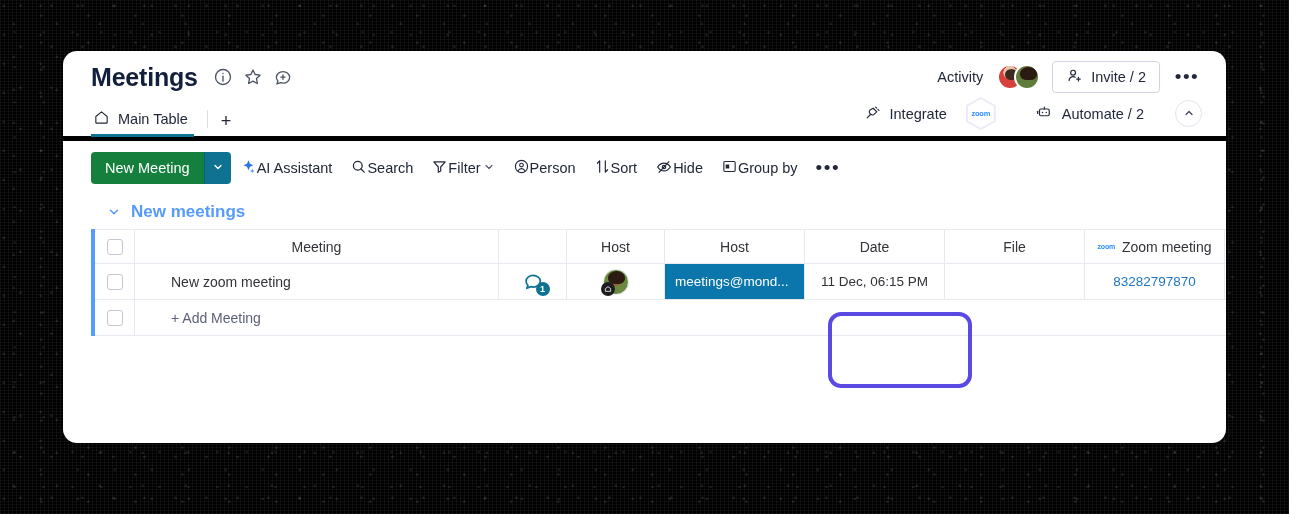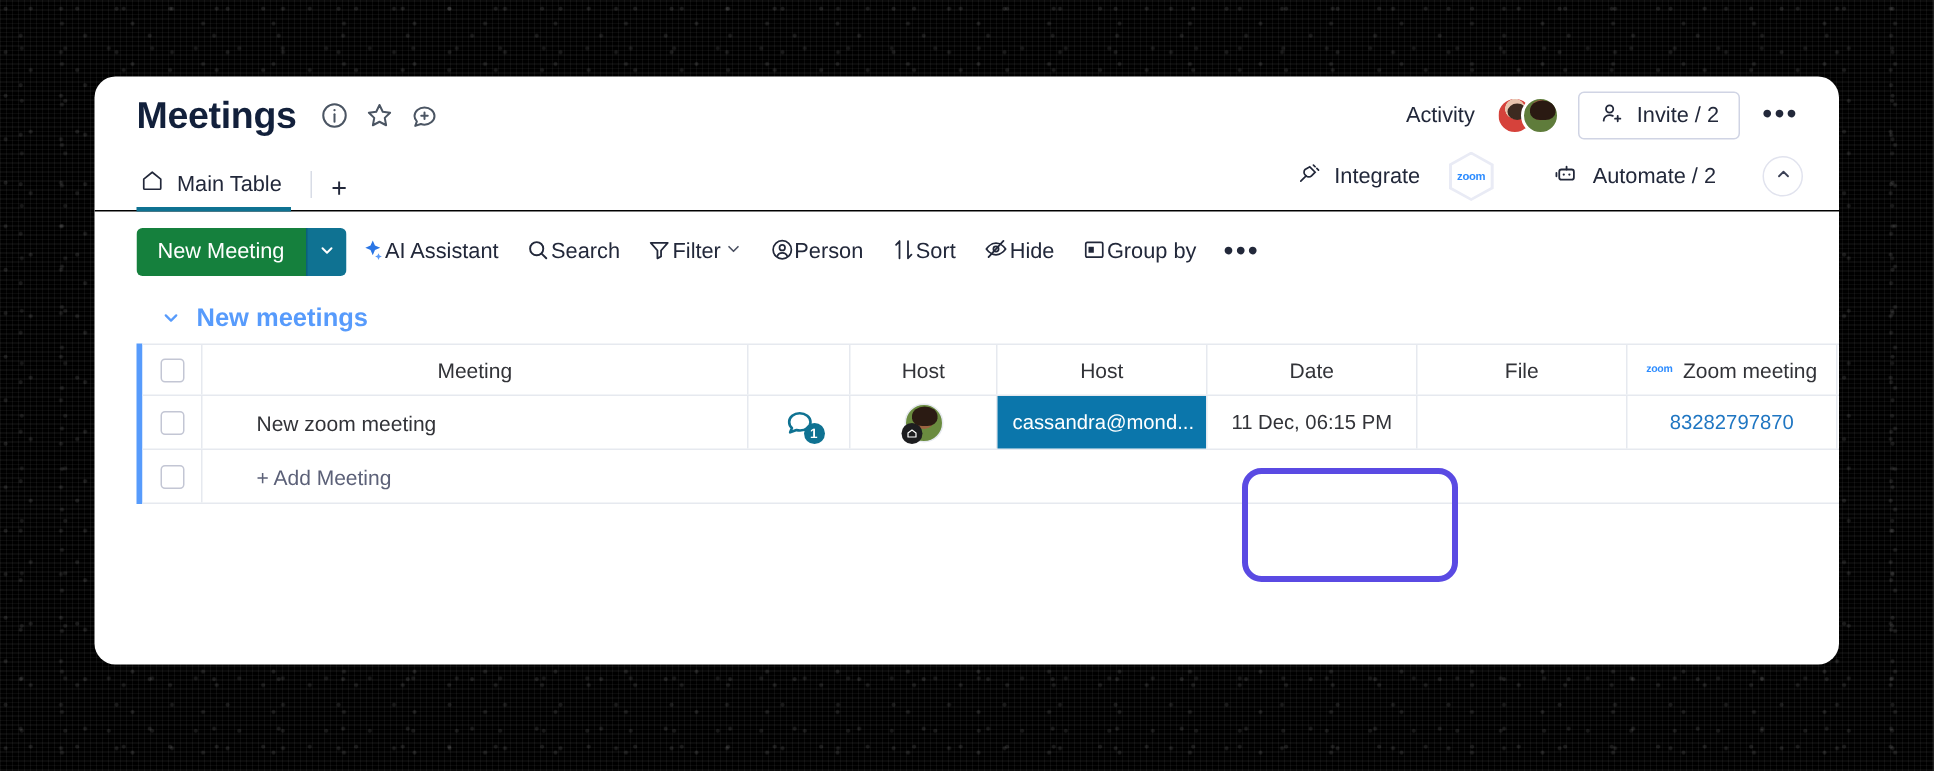--- a/index.html
+++ b/index.html
@@ -79,21 +79,21 @@
     display: flex; align-items: center; justify-content: center; cursor: pointer;
     color: #22283a; font-size: 19px; letter-spacing: 1.5px; line-height: 10px;
   }
 
   
   .tabs-row {
     position: relative;
     height: 38px;
     padding: 0 24px 0 28px;
     display: flex; align-items: flex-end;
-    border-bottom: 1px solid #000000;
+    border-bottom: 5px solid #000000;
   }
   .tab {
     display: flex; align-items: center; gap: 8px;
     height: 34px; padding: 0 6px 0 2px;
     font-size: 14.5px; color: #22283a; cursor: pointer;
     border-bottom: 3px solid transparent; position: relative; top: 1px;
   }
   .tab.active { border-bottom-color: #0f7292; font-weight: 400; }
   .tab-sep { width: 1px; height: 18px; background: #d8dce6; margin: 0 13px 8px 13px; }
   .tab-add {
@@ -490,21 +490,21 @@
         <div class="cell c-host1">
           <span class="row-avatar">
             <span class="av-badge">
               <svg width="8" height="8" viewBox="0 0 24 24" fill="none" stroke="#fff" stroke-width="2.4" stroke-linejoin="round">
                   <path d="M4 11l8-6 8 6v8H4z"></path>
                 </svg>
             </span>
           </span>
         </div>
         <div class="cell c-host2" style="padding:0">
-          <span class="email-cell">cassandra@mond...</span>
+          <span class="email-cell">meetings@mond...</span>
         </div>
         <div class="cell c-date">
           <span class="date-text">11 Dec, 06:15 PM</span>
         </div>
         <div class="cell c-file">
           <span></span>
         </div>
         <div class="cell c-zoom">
           <span class="zoom-id">83282797870</span>
         </div>

